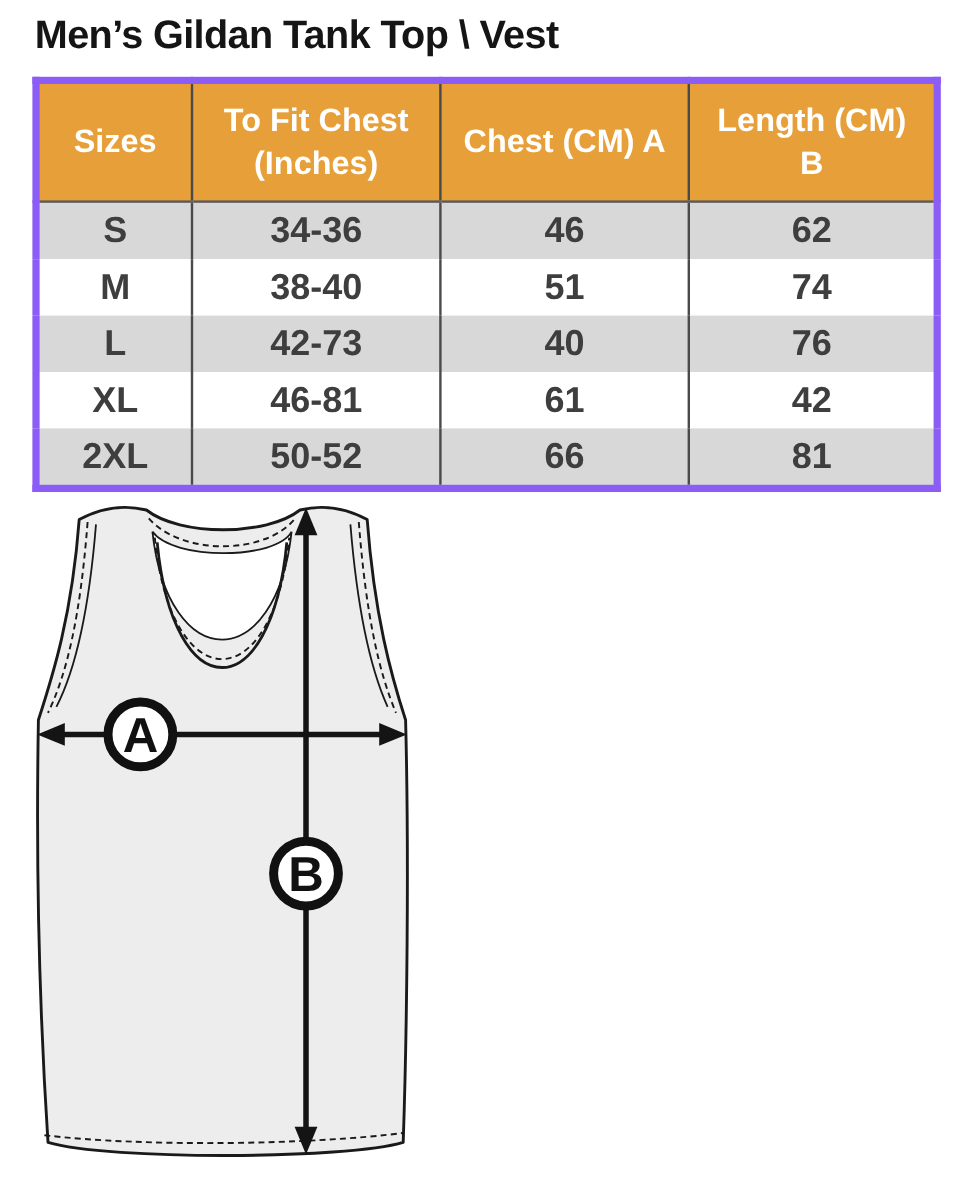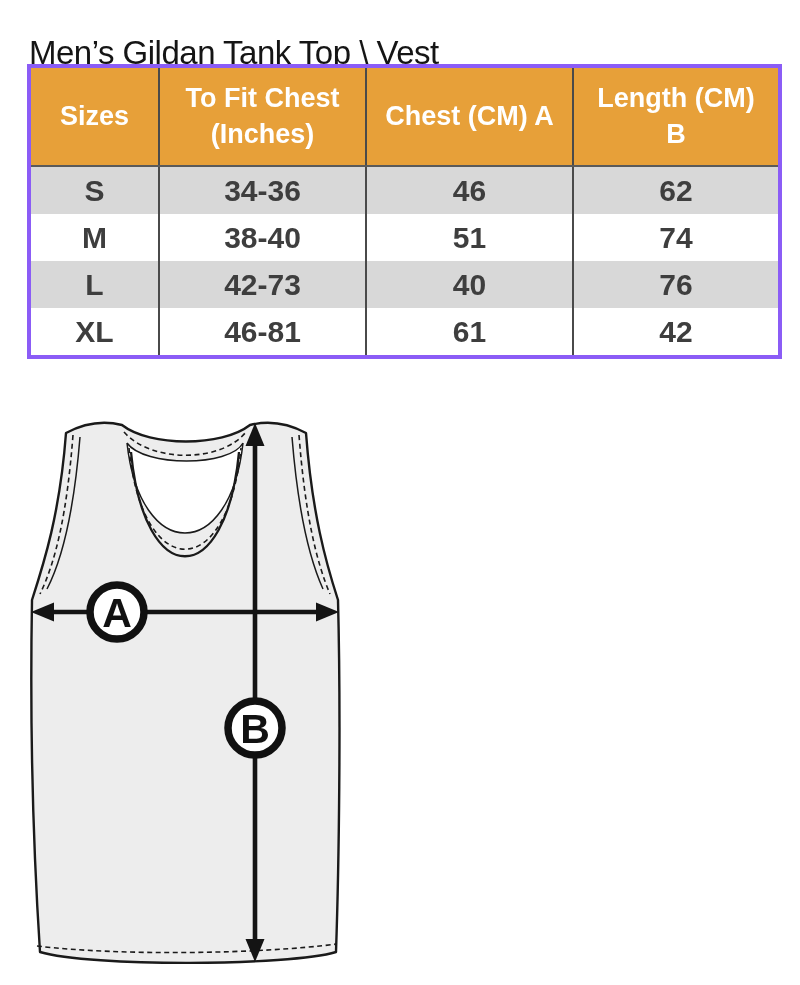--- a/index.html
+++ b/index.html
@@ -2,28 +2,27 @@
 <html><head>
 <meta charset="utf-8">
 <style>
   html,body{margin:0;padding:0;}
   body{
     width:800px;height:985px;position:relative;background:#ffffff;
     font-family:"Liberation Sans",sans-serif;overflow:hidden;
   }
   .title{
     position:absolute;left:29px;top:10px;
-    font-size:33px;font-weight:normal;color:#151515;letter-spacing:-0.5px;
+    font-size:33px;font-weight:bold;color:#151515;letter-spacing:-0.5px;
     white-space:nowrap;
-    margin-top:24px;
   }
   table.size-chart{
     position:absolute;left:27px;top:64px;width:751px;
     border-collapse:collapse;table-layout:fixed;
-    border:4px solid #8b5cf6;
+    border:6px solid #8b5cf6;
   }
   table.size-chart th{
     background:#E7A039;color:#ffffff;
     font-size:27px;font-weight:bold;line-height:1.32;
     height:97px;padding:0 10px;
     text-align:center;vertical-align:middle;
     border-left:2px solid #4a4a4a;
     border-bottom:2px solid #5a5a5a;
   }
   table.size-chart td{
@@ -82,20 +81,26 @@
       <td>42-73</td>
       <td>40</td>
       <td>76</td>
     </tr>
     <tr>
       <td>XL</td>
       <td>46-81</td>
       <td>61</td>
       <td>42</td>
     </tr>
+    <tr>
+      <td>2XL</td>
+      <td>50-52</td>
+      <td>66</td>
+      <td>81</td>
+    </tr>
   </tbody>
 </table>
 
 <div class="diagram">
   <svg width="400" height="590" viewBox="0 0 400 590" xmlns="http://www.w3.org/2000/svg">
 
     <path fill="#EDEDED" fill-rule="evenodd" stroke="none" d="M 66,38 Q 94,23 122,30 C 150,52 222,52 250,30 Q 278,23 306,38
          C 312,118 326,168 338,205 C 341,320 339,470 336,557
          C 290,571 90,572 40,557 C 33,450 30,320 32,205
          C 44,168 60,118 66,38 Z

